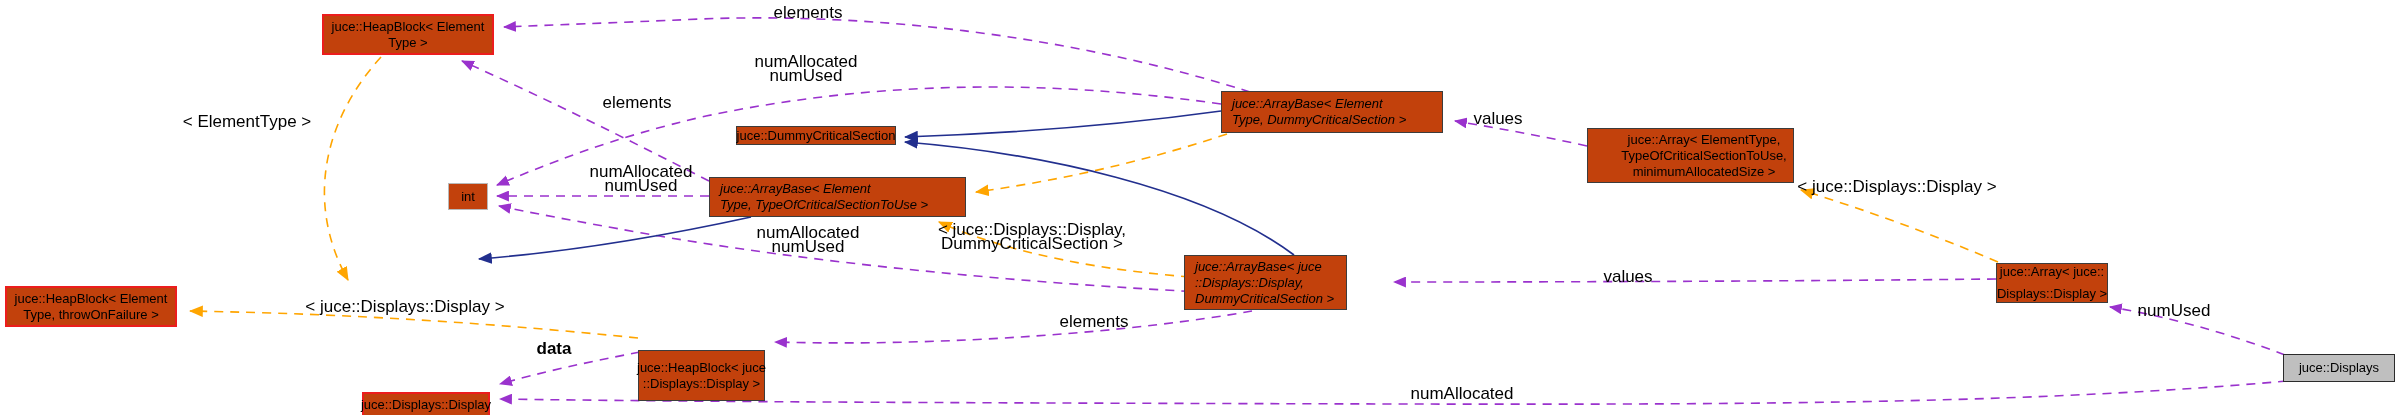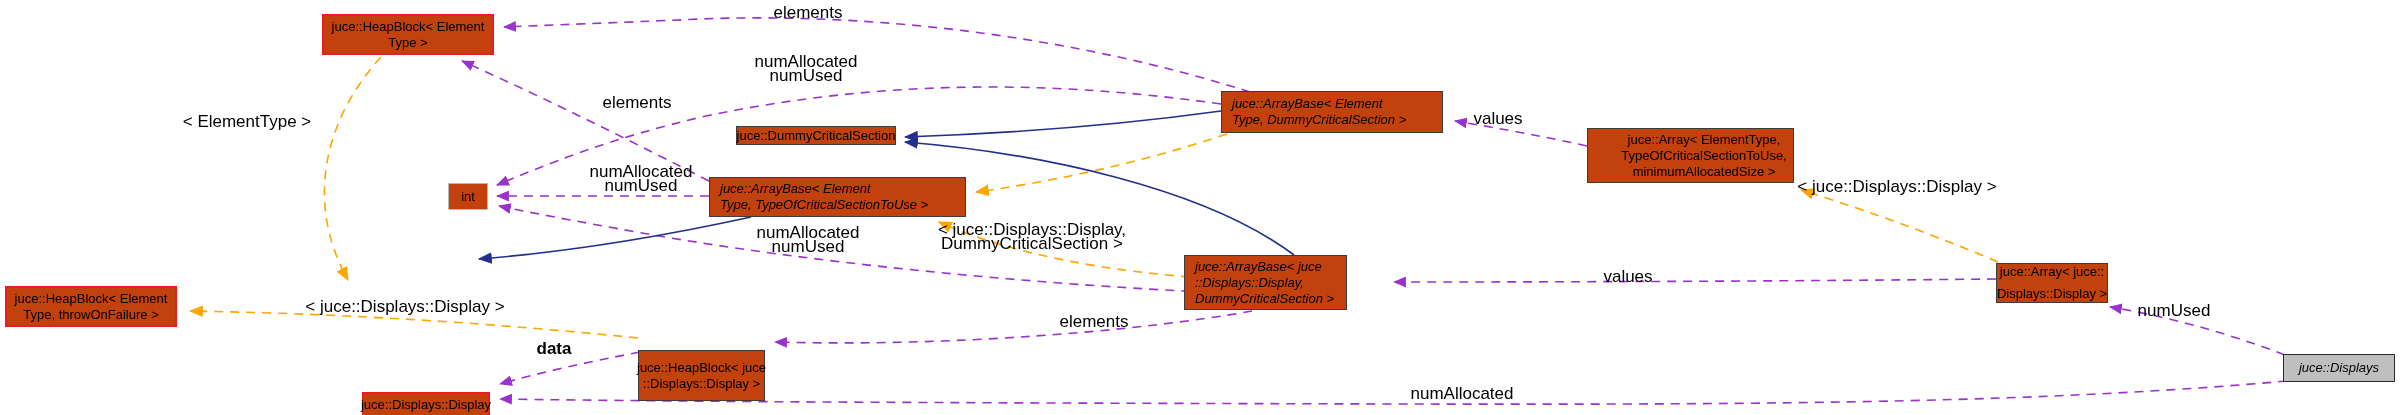--- a/index.html
+++ b/index.html
@@ -116,21 +116,21 @@
     <div>juce::ArrayBase&lt; juce</div>
     <div>::Displays::Display,</div>
     <div>DummyCriticalSection &gt;</div>
   </div>
 
   <div class="node" style="left:1996px;top:263px;width:112px;height:40px;justify-content:space-between;">
     <div>juce::Array&lt; juce::</div>
     <div>Displays::Display &gt;</div>
   </div>
 
-  <div class="node filled" style="left:2283px;top:354px;width:112px;height:28px;font-style:italic;">
+  <div class="node filled" style="left:2283px;top:354px;width:112px;height:28px;">
     <div>juce::Displays</div>
   </div>
 
   <div class="edge-label" style="left:808px;top:6px;">
     <div>elements</div>
   </div>
   <div class="edge-label" style="left:806px;top:55px;">
     <div>numAllocated</div>
     <div>numUsed</div>
   </div>

